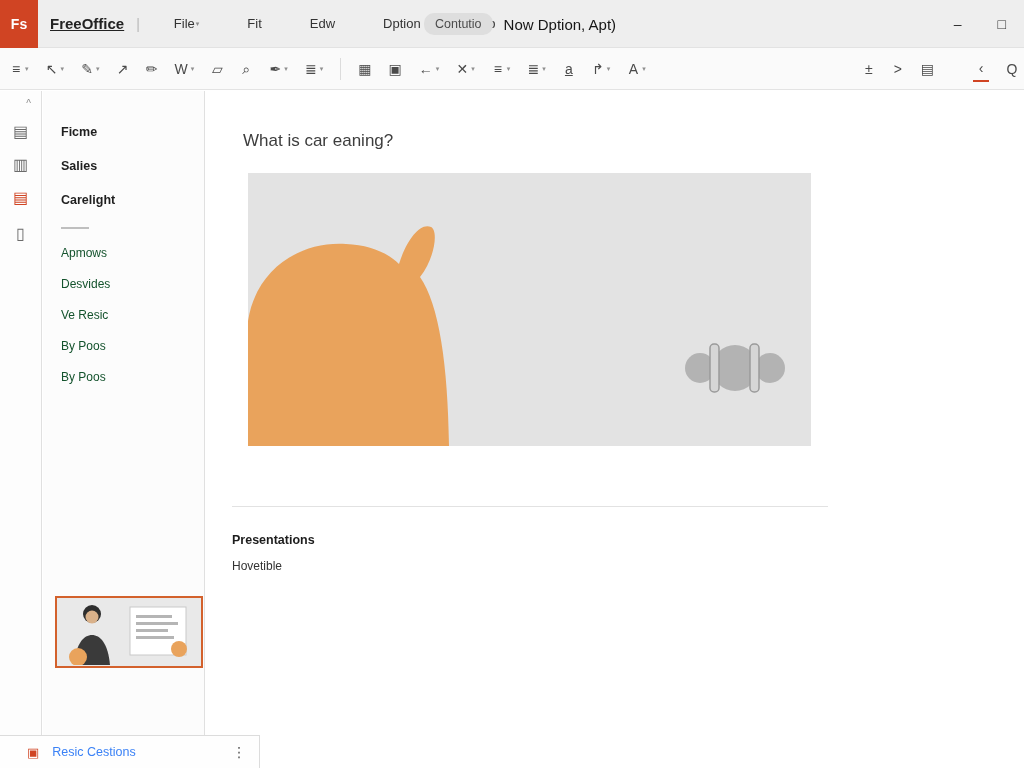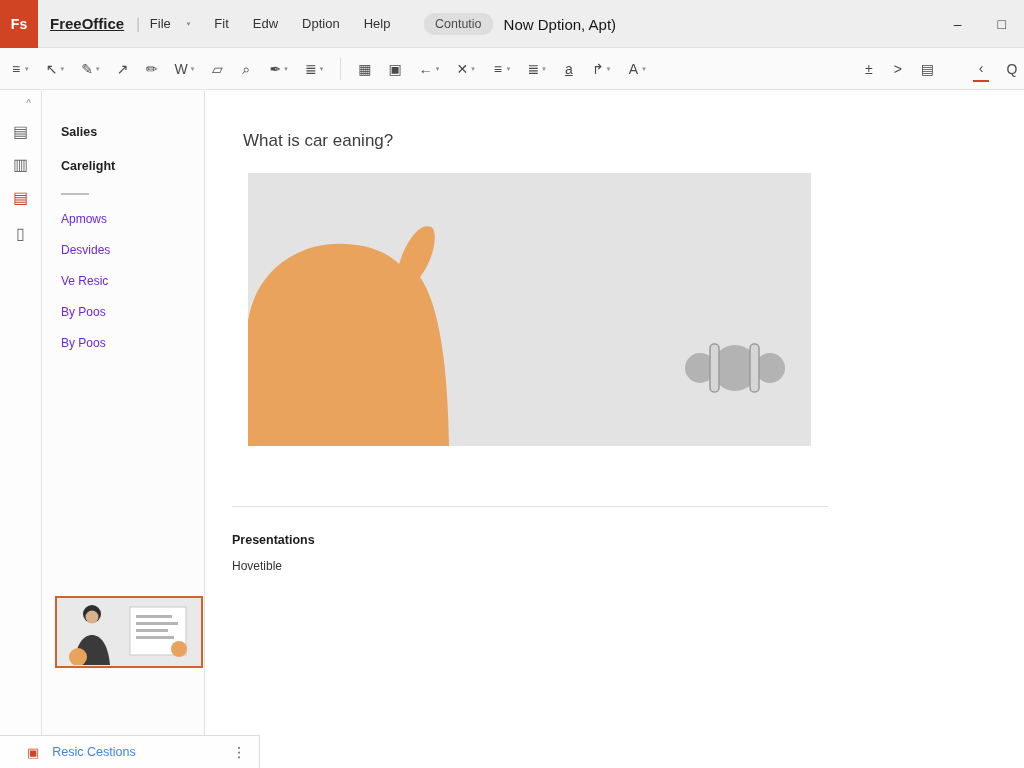--- a/index.html
+++ b/index.html
@@ -10,21 +10,21 @@
   
   .titlebar { position:absolute; top:0; left:0; width:1024px; height:48px;
               background:#eeeeee; border-bottom:1px solid #e2e2e2;
               display:flex; align-items:center; }
   .logo { width:38px; height:48px; background:#d04423; color:#fff;
           font-weight:bold; font-size:14px; display:flex; align-items:center;
           justify-content:center; flex:none; }
   .app-name { font-size:15px; font-weight:bold; color:#222; margin-left:12px;text-decoration:underline; }
   .tb-div { color:#b9b9b9; margin:0 10px 0 12px; font-size:14px; }
   .menubar { display:flex; align-items:center; gap:24px; font-size:13px; color:#333; }
-  .menu-item { display:flex; align-items:center; gap:16px; cursor:default; }
+  .menu-item { display:flex; align-items:center; gap:1px; cursor:default;margin-left:24px; }
   .menu-item .caret { font-size:7px; color:#8a8a8a; }
   .center-title { position:absolute; left:424px; top:0; height:48px;
                   display:flex; align-items:center; gap:11px; }
   .badge { background:#dedede; color:#4c4c4c; font-size:12.5px;
            padding:4px 11px; border-radius:10px; }
   .doc-title { font-size:15px; color:#161616; }
   .win-controls { position:absolute; right:18px; top:0; height:48px;
                   display:flex; align-items:center; gap:36px;
                   font-size:14px; color:#333; }
 
@@ -53,21 +53,21 @@
   .strip-icon.active { color:#d04423; }
 
   
   .sidebar { position:absolute; top:91px; left:43px; width:162px; height:644px;
              background:#fcfcfc; border-right:1px solid #e0e0e0; }
   .side-list { list-style:none; padding-top:24px; }
   .side-item { height:34px; display:flex; align-items:center; padding-left:18px;
                font-size:12.5px; font-weight:bold; color:#1f1f1f; }
   .side-divider { width:28px; height:2px; background:#bfbfbf; margin:10px 0 4px 18px; }
   .side-item2 { height:31px; display:flex; align-items:center; padding-left:18px;
-                font-size:12px; color:#6d28d9; }
+                font-size:12px; color:#14532d; }
   .thumb { position:absolute; left:12px; top:505px; width:148px; height:72px;
            border:2px solid #d3612c; background:#e9e9e9; display:flex;
            align-items:center; justify-content:center; }
 
   
   .main { position:absolute; top:91px; left:206px; width:818px; height:677px;
           background:#fff; }
   .heading { position:absolute; left:37px; top:40px; font-size:17px; color:#3d3d3d; }
   .media { position:absolute; left:42px; top:82px; width:563px; height:273px;
            background:#e3e3e3; overflow:hidden; }
@@ -217,20 +217,21 @@
   <div class="icon-strip">
     <span class="strip-chevron">^</span>
     <span class="strip-icon first">▤</span>
     <span class="strip-icon">▥</span>
     <span class="strip-icon active">▤</span>
     <span class="strip-icon gap">▯</span>
   </div>
 
   <div class="sidebar">
     <ul class="side-list">
+      <li class="side-item">Ficme</li>
       <li class="side-item">Salies</li>
       <li class="side-item">Carelight</li>
     </ul>
     <div class="side-divider"></div>
     <ul class="side-list" style="padding-top:4px;">
       <li class="side-item2">Apmows</li>
       <li class="side-item2">Desvides</li>
       <li class="side-item2">Ve Resic</li>
       <li class="side-item2">By Poos</li>
       <li class="side-item2">By Poos</li>

